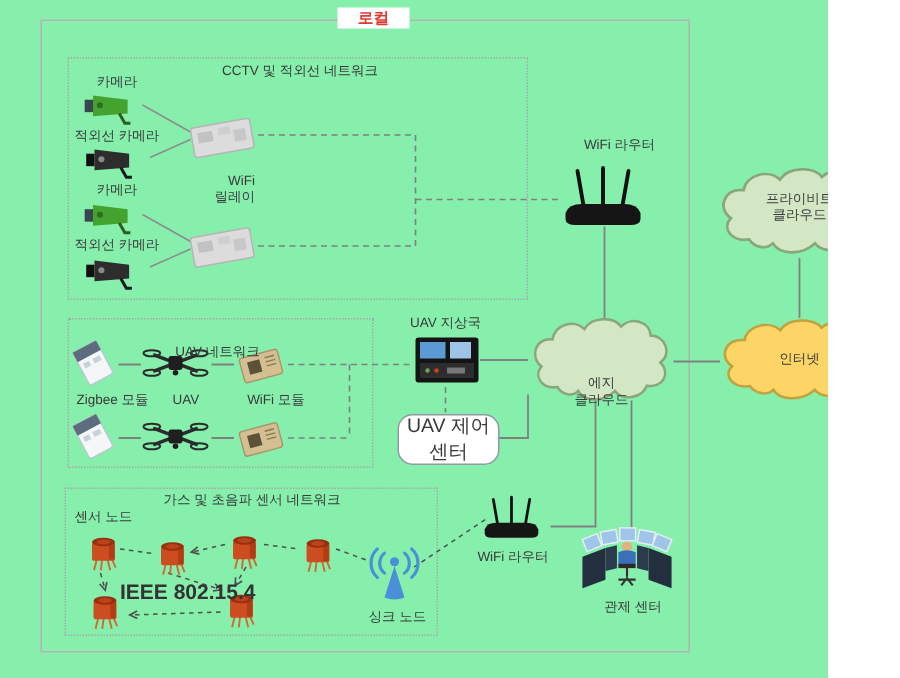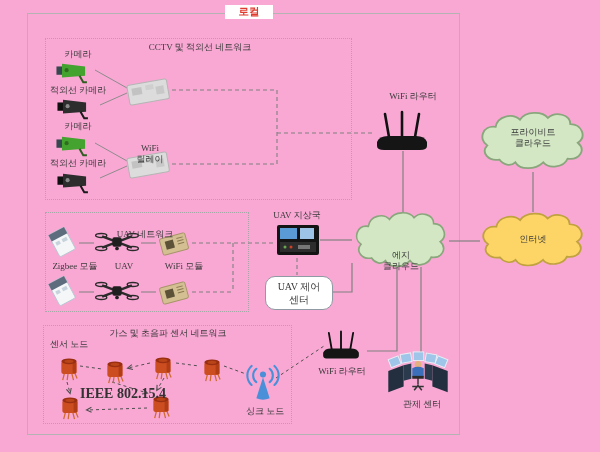--- a/index.html
+++ b/index.html
@@ -1,27 +1,27 @@
 <!DOCTYPE html>
 <html style="--local-label: #e03b2f; --cloud-green-fill: #d3e7c4; --cloud-green-stroke: #8aa67c; --cloud-yellow-fill: #fdd567; --cloud-yellow-stroke: #c0a23e; --line-gray: #808080; --sensor-red: #cc4d20; --sink-blue: #4a90d9; --camera-green: #44a22e;"><head>
 <meta charset="utf-8">
 <style>
   html,body{margin:0;padding:0;background:#fff;}
-  #stage{position:relative;width:600px;height:452px;background:#f9a8d4;overflow:hidden;
-         font-family:Liberation Serif, serif;}
+  #stage{position:relative;width:552px;height:452px;background:#86efac;overflow:hidden;
+         font-family:Liberation Sans, sans-serif;}
   .lbl{position:absolute;font-size:9px;line-height:1.2;color:#3a3a3a;text-align:center;white-space:nowrap;z-index:4;}
-  .lbl.left{text-align:center;margin-top:28px;}
+  .lbl.left{text-align:right;}
   .box{position:absolute;background:transparent;z-index:1;}
   .outer-box{border:1px solid #b3b3b3;}
   .dotted-box{border:1px dotted #a8a8a8;}
   .local-lbl{position:absolute;z-index:5;font-size:10.5px;font-weight:bold;color:var(--local-label,#e03b2f);
              background:#fff;padding:0 4px;text-align:center;}
   .ctrl-box{position:absolute;border:1.2px solid #8f9aa3;border-radius:10px;background:#fff;z-index:3;
             display:flex;flex-direction:column;align-items:center;justify-content:center;
-            font-size:10px;color:#3a3a3a;line-height:1.3;}
+            font-size:13px;color:#3a3a3a;line-height:1.3;}
   svg{display:block;}
   .icon{position:absolute;z-index:3;}
   #wires{position:absolute;left:0;top:0;z-index:2;}
   .wire{stroke:#808080;stroke-width:1.2;fill:none;}
   .wire-thin{stroke:#8c8c8c;stroke-width:1;fill:none;}
   .dash{stroke:#808080;stroke-width:1.1;fill:none;stroke-dasharray:4 3;}
   .sdash{stroke:#4f4f4f;stroke-width:1;fill:none;stroke-dasharray:3 3;}
   .cloud-green{fill:var(--cloud-green-fill,#d3e7c4);stroke:var(--cloud-green-stroke,#8aa67c);stroke-width:2;}
   .cloud-yellow{fill:var(--cloud-yellow-fill,#fdd567);stroke:var(--cloud-yellow-stroke,#c0a23e);stroke-width:2;}
   .cloud-text{position:absolute;z-index:4;font-size:9px;line-height:1.25;color:#3a3a3a;text-align:center;}

